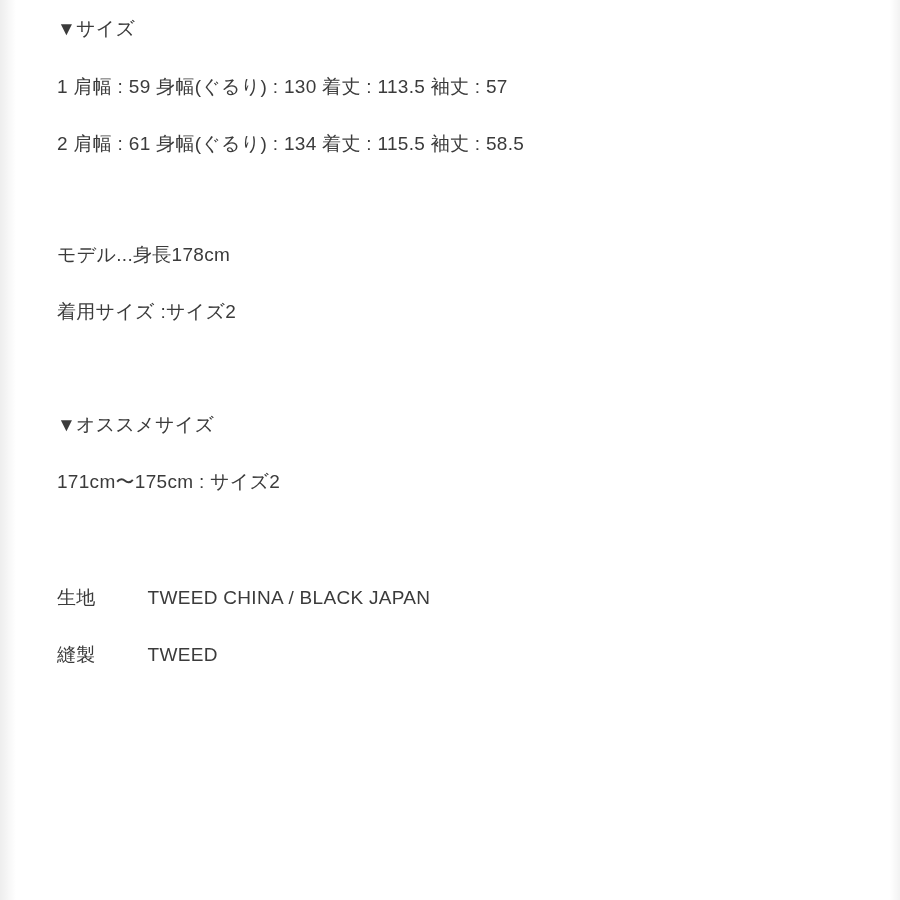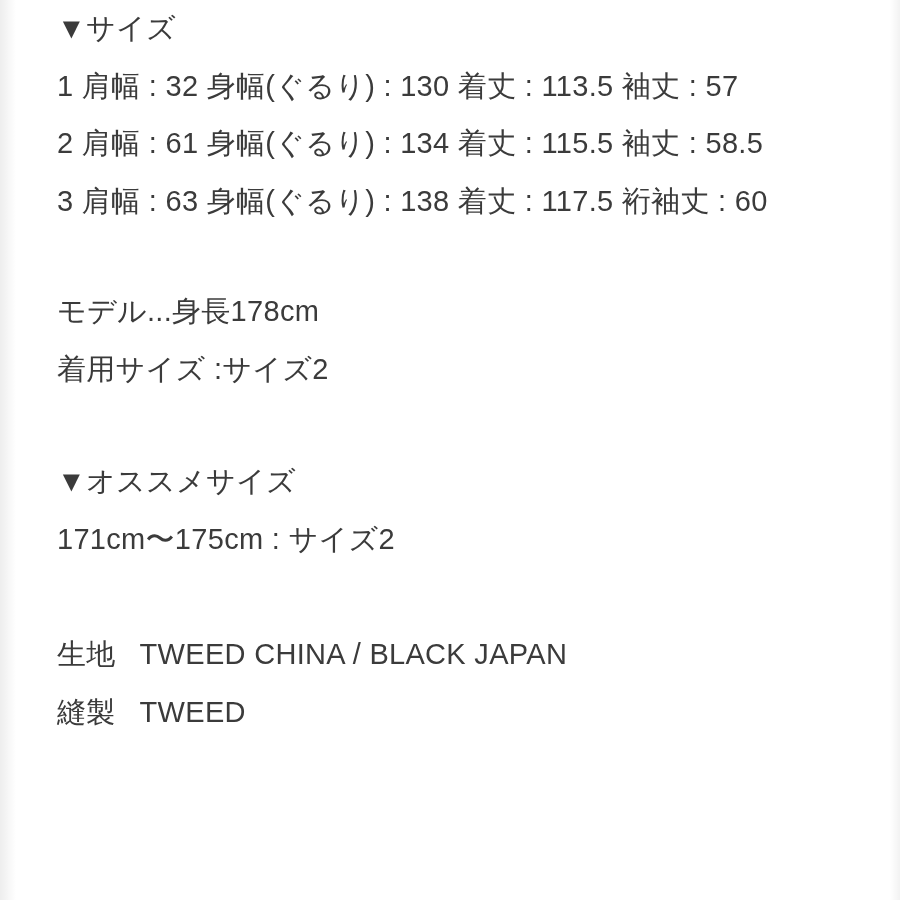--- a/index.html
+++ b/index.html
@@ -27,47 +27,46 @@
     right: 0; width: 10px;
     background: linear-gradient(to left, rgba(0,0,0,0.05), rgba(0,0,0,0));
   }
   .content {
     position: absolute;
     top: 0; left: 57px; right: 0;
   }
   .line {
     height: 57.5px;
     line-height: 57.5px;
-    font-size: 29px;
+    font-size: 19px;
     letter-spacing: 0.3px;
     white-space: nowrap;
     color: #3b3b3b;
   }
   .heading { font-weight: 400; }
   .spacer-a { height: 53px; }
   .spacer-b { height: 55px; }
   .spacer-c { height: 58px; }
   .pair-label {
     display: inline-block;
-    margin-right: 24px;
+    margin-right: 52px;
   }
 </style>
 </head>
 <body>
 
 <div class="page">
   <div class="edge left"></div>
   <div class="edge right"></div>
 
   <div class="content">
 
     <div class="line heading">▼サイズ</div>
-    <div class="line">1 肩幅 : 32 身幅(ぐるり) : 130 着丈 : 113.5 袖丈 : 57</div>
+    <div class="line">1 肩幅 : 59 身幅(ぐるり) : 130 着丈 : 113.5 袖丈 : 57</div>
     <div class="line">2 肩幅 : 61 身幅(ぐるり) : 134 着丈 : 115.5 袖丈 : 58.5</div>
-    <div class="line">3 肩幅 : 63 身幅(ぐるり) : 138 着丈 : 117.5 裄袖丈 : 60</div>
 
     <div class="spacer-a"></div>
 
     <div class="line">モデル...身長178cm</div>
     <div class="line">着用サイズ :サイズ2</div>
 
     <div class="spacer-b"></div>
 
     <div class="line heading">▼オススメサイズ</div>
     <div class="line">171cm〜175cm : サイズ2</div>

